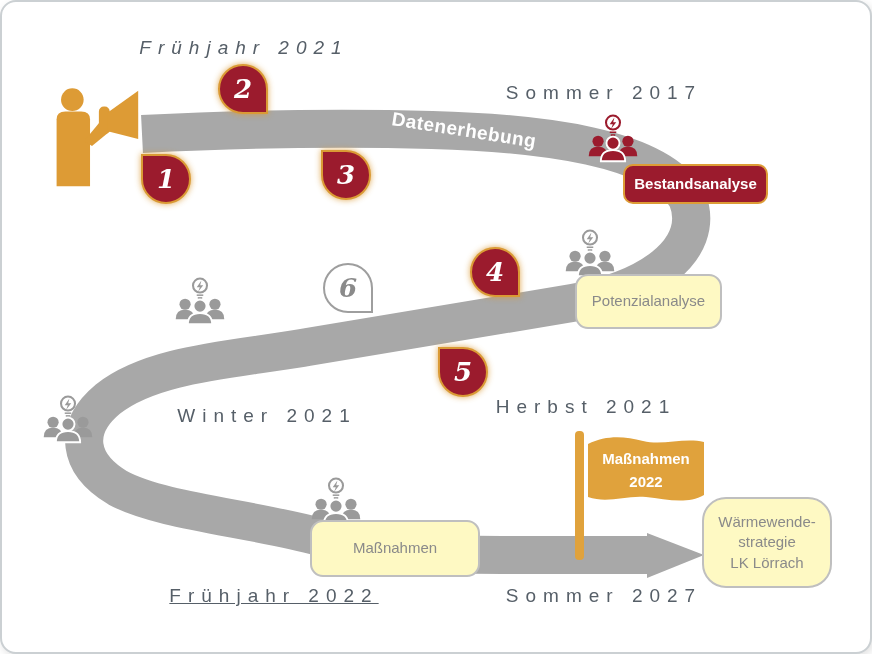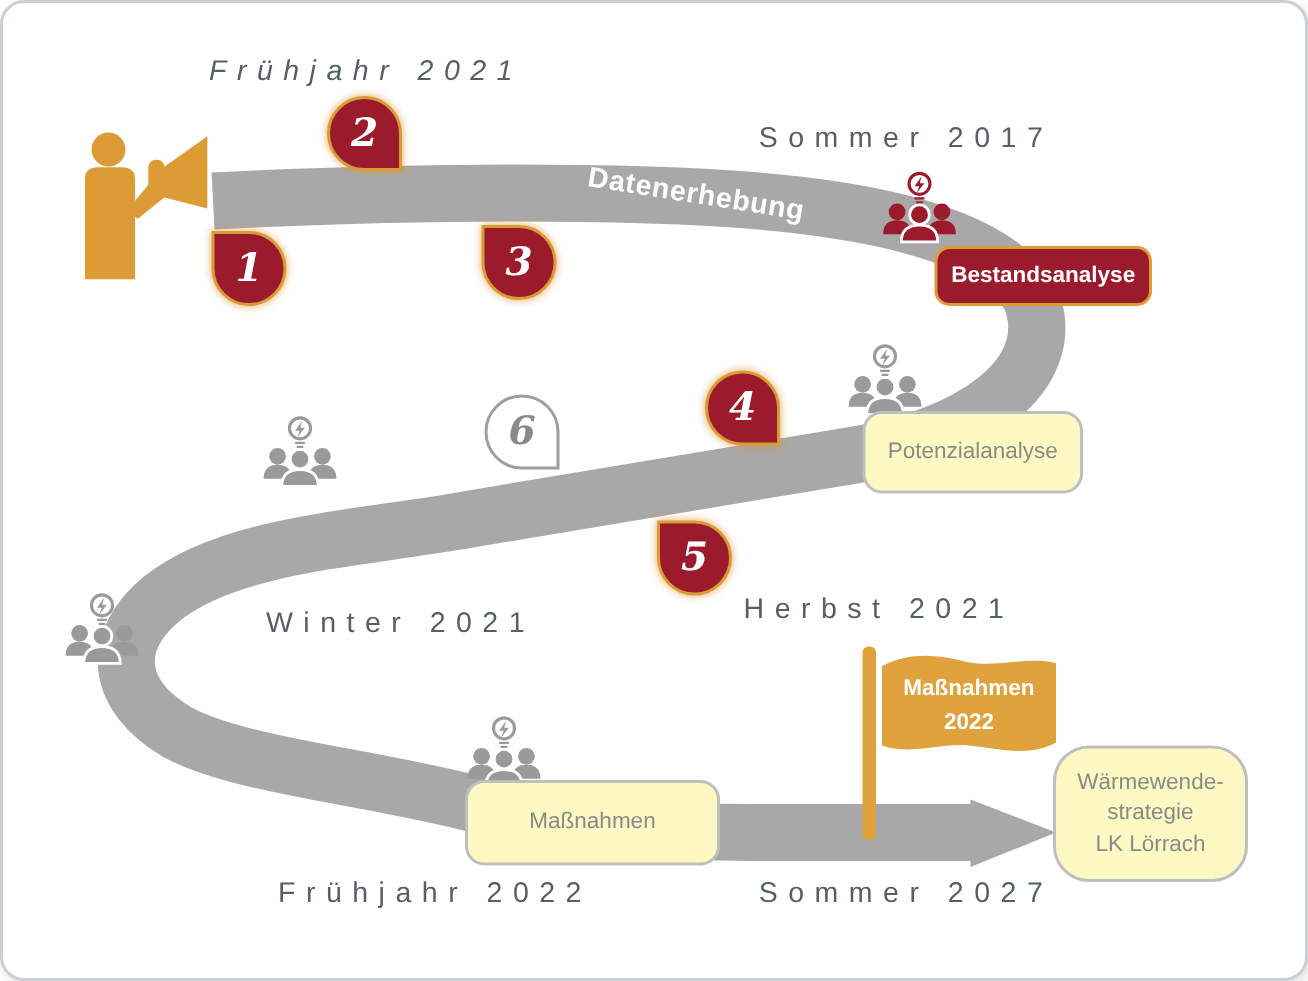--- a/index.html
+++ b/index.html
@@ -9,21 +9,21 @@
   
   svg.road{position:absolute;left:0;top:0;width:872px;height:654px;z-index:1;}
   .road-label{position:absolute;left:390px;top:106px;width:180px;z-index:2;
       transform:rotate(9deg);transform-origin:left center;color:#fff;font-size:19px;
       font-weight:600;letter-spacing:.5px;}
   
   .season{position:absolute;width:300px;text-align:center;color:#565f68;font-size:19px;
       font-weight:500;letter-spacing:7px;z-index:2;white-space:nowrap;}
   .s1{left:92px;top:35px;font-style:italic;}  .s2{left:452px;top:80px;}
   .s3{left:434px;top:361px;margin-top:33px;} .s4{left:115px;top:403px;}
-  .s5{left:138px;top:583px;} .s6{left:452px;top:583px;}
+  .s5{left:122px;top:583px;text-decoration:underline;} .s6{left:452px;top:583px;}
   
   .box{position:absolute;z-index:3;background:#fef9c3;border:2px solid #bfbfbf;border-radius:13px;
       display:flex;flex-direction:column;align-items:center;justify-content:center;
       color:#8a8a8a;font-size:15px;text-align:center;line-height:1.35;box-sizing:border-box;}
   .box.red{background:#9B1B2D;border:2px solid #DD9C36;color:#fff;font-weight:600;border-radius:10px;}
   .bestand{left:621px;top:162px;width:145px;height:40px;}
   .potenzial{left:573px;top:272px;width:147px;height:55px;}
   .zielbild{left:183px;top:317px;width:145px;height:56px;}
   .transf{left:65px;top:435px;width:147px;height:58px;}
   .massnahmen{left:308px;top:518px;width:170px;height:57px;}

